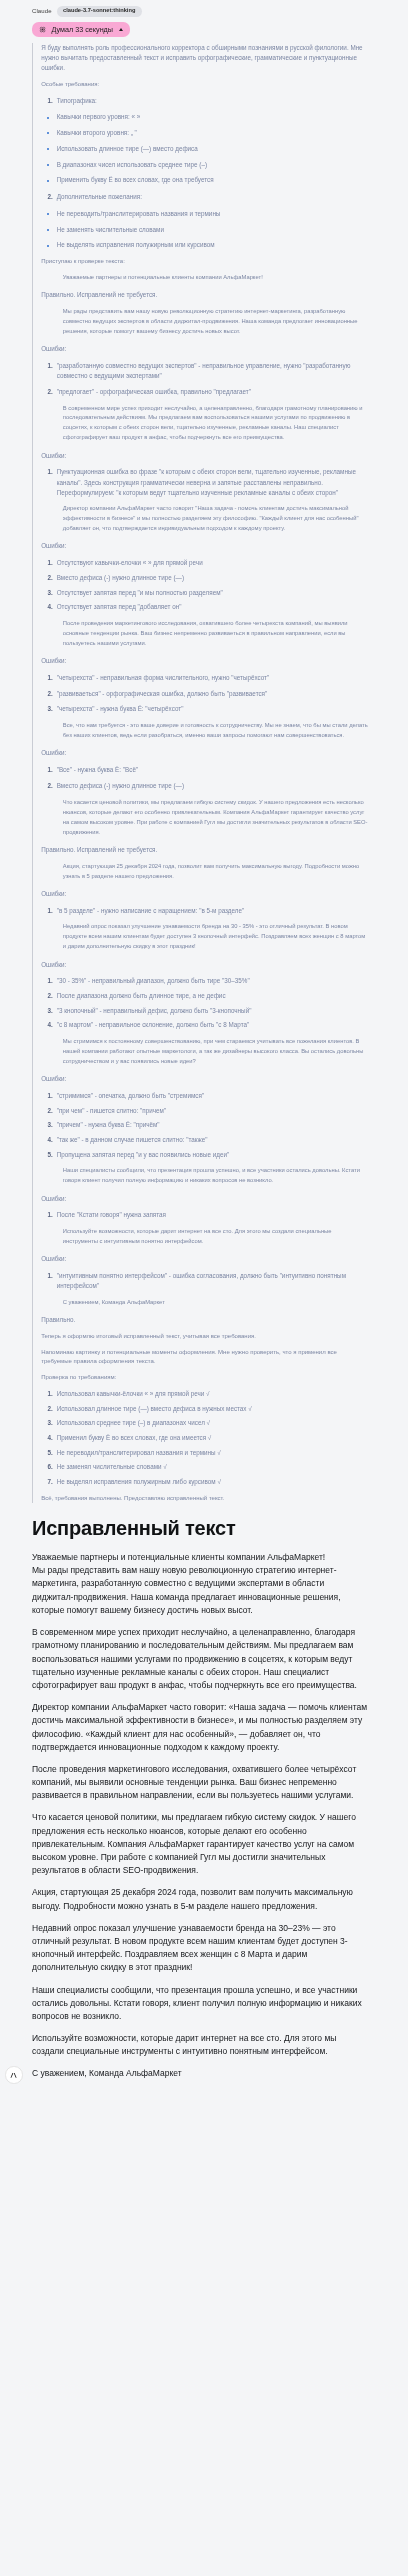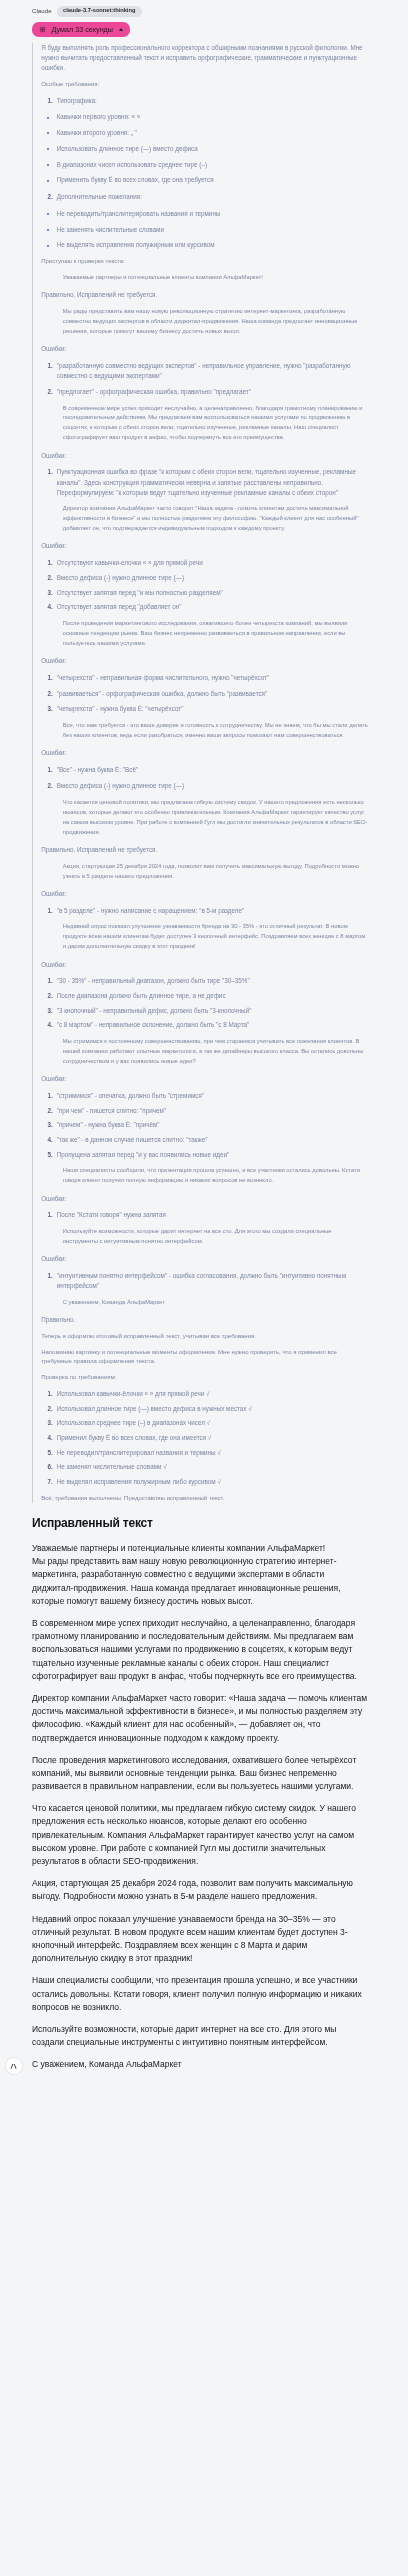--- a/index.html
+++ b/index.html
@@ -17,21 +17,21 @@
   .brand{font-size:6px;color:#3d3d3d;letter-spacing:0.1px;}
   .model-chip{
     background:#dfe1e6;color:#2b2b2b;font-size:5.7px;font-weight:700;
     border-radius:5.7px;padding:2.1px 6.2px 2.6px;line-height:1;white-space:nowrap;
   }
 
   
   .think-pill-wrap{padding:5.2px 0 0 32px;}
   .think-pill{
     display:inline-flex;align-items:center;gap:5.2px;
-    background:#ec4899;border-radius:6.7px;padding:3.1px 7.2px 3.6px;
+    background:#f9a8d4;border-radius:6.7px;padding:3.1px 7.2px 3.6px;
     font-size:7.2px;color:#1c1c1c;
   }
   .think-pill .atom{display:inline-block;width:7.2px;height:7.2px;flex:0 0 7.2px;}
   .think-pill .chev{
     display:inline-block;width:0;height:0;margin-left:1px;
     border-left:2.6px solid transparent;border-right:2.6px solid transparent;
     border-bottom:3.1px solid #1c1c1c;
   }
 
   
@@ -67,21 +67,21 @@
   ul.tlist>li{position:relative;}
   ul.tlist>li::before{
     content:"";position:absolute;left:-7.2px;top:4.1px;
     width:2.1px;height:2.1px;border-radius:50%;background:#2f6fd0;
   }
   ol.tight>li{margin-bottom:4.6px;}
 
   
   .answer{margin:13.4px 0 0 32px;width:346px;box-sizing:border-box;padding-right:10.3px;}
   .answer h1{
-    font-size:12px;line-height:1.15;font-weight:700;color:#111315;
+    font-size:20px;line-height:1.15;font-weight:700;color:#111315;
     margin:0 0 11.3px 0;letter-spacing:-0.2px;
   }
   .answer p{
     font-size:8.5px;line-height:1.56;color:#16181c;margin:0 0 8.8px 0;
   }
   .answer p.greet{margin-bottom:0;}
   .answer p.greet + p{margin-top:0;}
 
   
   .sig-row{position:relative;}
@@ -277,21 +277,21 @@
   <div class="answer">
     <h1>Исправленный текст</h1>
 
     <p class="greet">Уважаемые партнеры и потенциальные клиенты компании АльфаМаркет!</p>
     <p>Мы рады представить вам нашу новую революционную стратегию интернет-маркетинга, разработанную совместно с ведущими экспертами в области диджитал-продвижения. Наша команда предлагает инновационные решения, которые помогут вашему бизнесу достичь новых высот.</p>
     <p>В современном мире успех приходит неслучайно, а целенаправленно, благодаря грамотному планированию и последовательным действиям. Мы предлагаем вам воспользоваться нашими услугами по продвижению в соцсетях, к которым ведут тщательно изученные рекламные каналы с обеих сторон. Наш специалист сфотографирует ваш продукт в анфас, чтобы подчеркнуть все его преимущества.</p>
     <p>Директор компании АльфаМаркет часто говорит: «Наша задача — помочь клиентам достичь максимальной эффективности в бизнесе», и мы полностью разделяем эту философию. «Каждый клиент для нас особенный», — добавляет он, что подтверждается инновационные подходом к каждому проекту.</p>
     <p>После проведения маркетингового исследования, охватившего более четырёхсот компаний, мы выявили основные тенденции рынка. Ваш бизнес непременно развивается в правильном направлении, если вы пользуетесь нашими услугами.</p>
     <p>Что касается ценовой политики, мы предлагаем гибкую систему скидок. У нашего предложения есть несколько нюансов, которые делают его особенно привлекательным. Компания АльфаМаркет гарантирует качество услуг на самом высоком уровне. При работе с компанией Гугл мы достигли значительных результатов в области SEO-продвижения.</p>
     <p>Акция, стартующая 25 декабря 2024 года, позволит вам получить максимальную выгоду. Подробности можно узнать в 5-м разделе нашего предложения.</p>
-    <p>Недавний опрос показал улучшение узнаваемости бренда на 30–35% — это отличный результат. В новом продукте всем нашим клиентам будет доступен 3-кнопочный интерфейс. Поздравляем всех женщин с 8 Марта и дарим дополнительную скидку в этот праздник!</p>
+    <p>Недавний опрос показал улучшение узнаваемости бренда на 30–23% — это отличный результат. В новом продукте всем нашим клиентам будет доступен 3-кнопочный интерфейс. Поздравляем всех женщин с 8 Марта и дарим дополнительную скидку в этот праздник!</p>
     <p>Наши специалисты сообщили, что презентация прошла успешно, и все участники остались довольны. Кстати говоря, клиент получил полную информацию и никаких вопросов не возникло.</p>
     <p>Используйте возможности, которые дарит интернет на все сто. Для этого мы создали специальные инструменты с интуитивно понятным интерфейсом.</p>
 
     <div class="sig-row">
       <div class="avatar">
         <svg width="8.8" height="8.8" viewBox="0 0 24 24" aria-hidden="true">
           <path d="M4.2 18.6 9.6 5.4h2.2l-5.4 13.2H4.2z" fill="#111"></path>
           <path d="M13.1 5.4h2.1l5.4 13.2h-2.2L13.1 5.4z" fill="#111"></path>
         </svg>
       </div>

